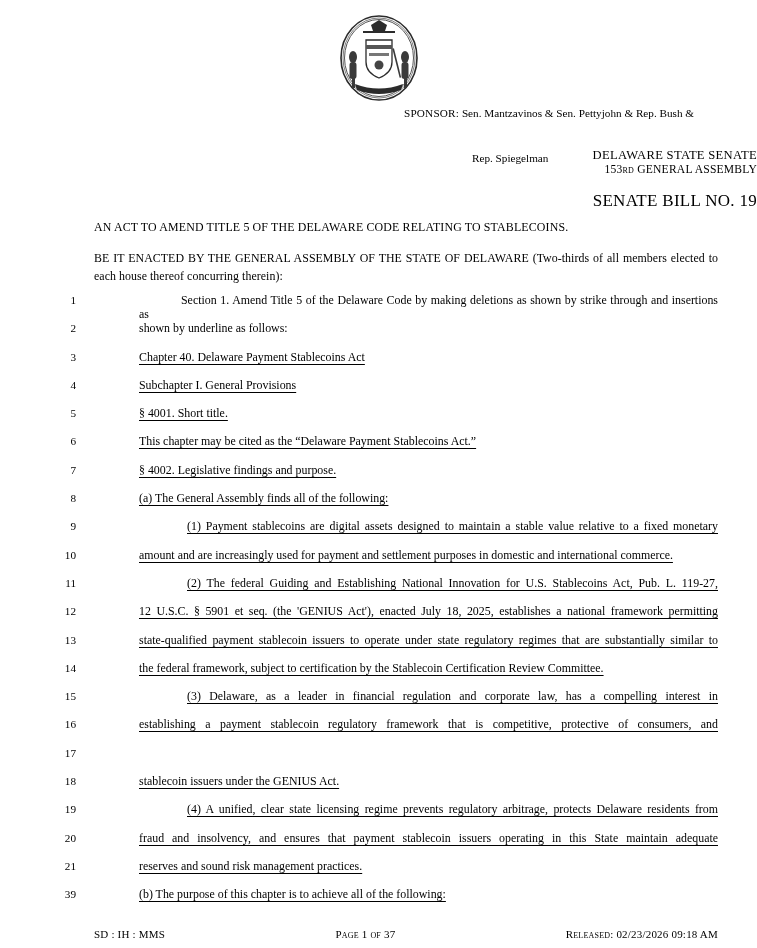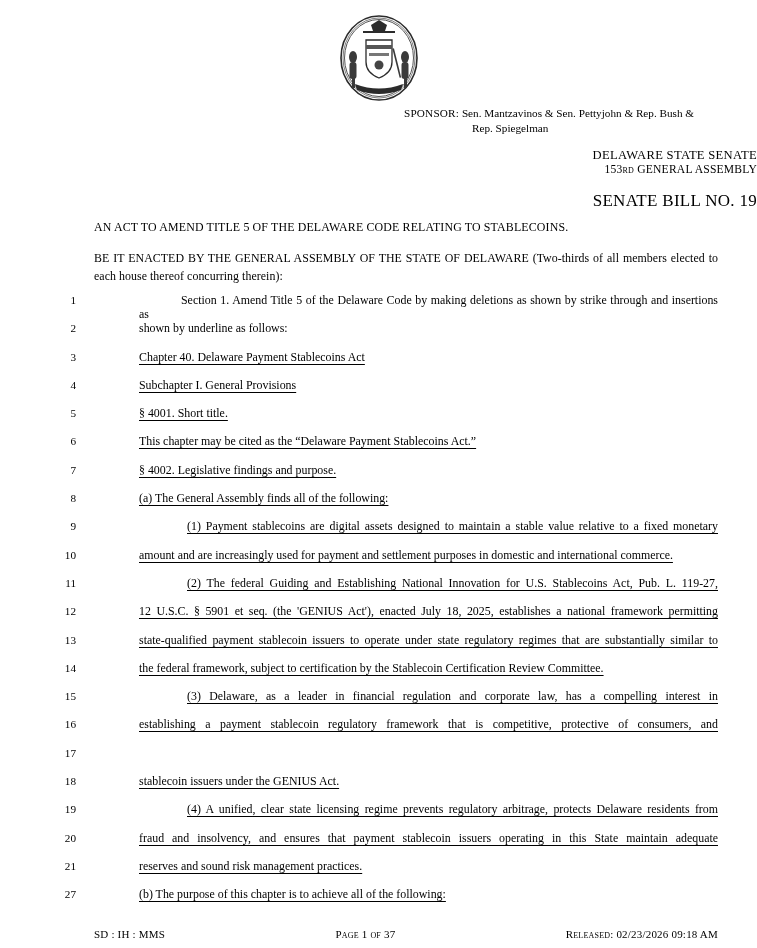--- a/index.html
+++ b/index.html
@@ -47,20 +47,21 @@
     width: 320px;
     font-size: 11.2px;
     line-height: 1.32;
   }
   .sponsor .lbl {
     font-variant: small-caps;
     letter-spacing: .2px;
   }
   .sponsor .line2 {
     margin-left: 68px;
+    margin-top: 30px;
   }
 
   
   .center-block {
     position: absolute;
     left: 0;
     right: 0;
     text-align: right;
   }
   .chamber {
@@ -283,21 +284,21 @@
       </div>
       <div class="ln">
         <div class="num">20</div>
         <div class="txt just"><span class="u">fraud and insolvency, and ensures that payment stablecoin issuers operating in this State maintain adequate</span></div>
       </div>
       <div class="ln">
         <div class="num">21</div>
         <div class="txt"><span class="u">reserves and sound risk management practices.</span></div>
       </div>
       <div class="ln">
-        <div class="num">27</div>
+        <div class="num">39</div>
         <div class="txt"><span class="u">(b) The purpose of this chapter is to achieve all of the following:</span></div>
       </div>
     </div>
 
   <div class="footer">
     <div class="f-left">SD : IH : MMS</div>
     <div class="f-center">Page 1 of 37</div>
     <div class="f-right">Released: 02/23/2026 09:18 AM</div>
   </div>
 

